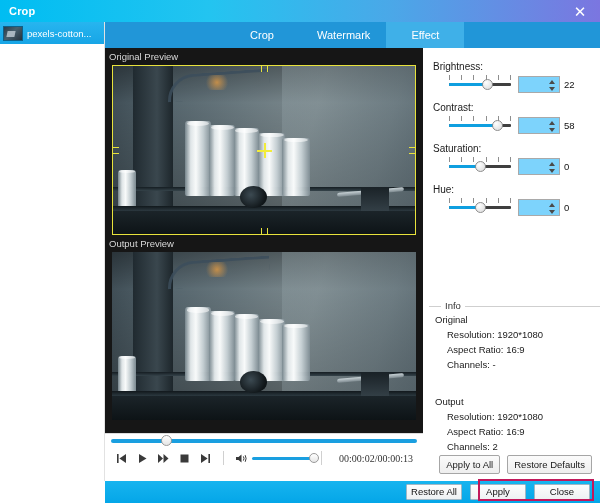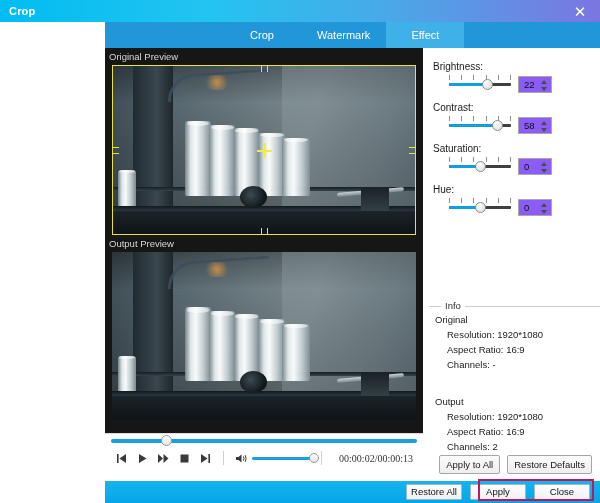--- a/index.html
+++ b/index.html
@@ -224,22 +224,22 @@
     background: #3f3f3f; border-radius: 1px;
   }
   .sfill { position: absolute; left: 0; top: 0; height: 100%; background: #0f9fe0; border-radius: 1px; }
   .sknob {
     position: absolute; top: 4px; width: 11px; height: 11px; margin-left: -5px;
     background: radial-gradient(circle at 35% 30%, #ffffff, #d8d8d8);
     border: 1px solid #8d8d8d; border-radius: 50%;
   }
   .spin {
     position: relative; width: 34px; height: 17px;
-    border: 1px solid #a9a9a9; background: #8b5cf6;
-    display: flex; align-items: center;
+    border: 1px solid #a9a9a9; background: #7dd3fc;
+    display: flex; align-items: center; padding-left: 40px;
   }
   .spin-val { font-size: 9.5px; color: #111111; padding-left: 5px; }
   .spin-arrows {
     position: absolute; right: 3px; top: 1px; height: 15px; width: 9px;
     display: flex; flex-direction: column; justify-content: center; gap: 3px;
     cursor: pointer;
   }
   .spin-arrows span { display: block; width: 0; height: 0; margin: 0 auto; }
   .spin-arrows .up { border-left: 3px solid transparent; border-right: 3px solid transparent; border-bottom: 4px solid #4a4a4a; }
   .spin-arrows .dn { border-left: 3px solid transparent; border-right: 3px solid transparent; border-top: 4px solid #4a4a4a; }
@@ -292,20 +292,26 @@
 </head>
 <body>
 
 <div id="app">
 
   <div class="titlebar">
     <div class="title-text">Crop</div>
     <div class="close-btn">✕</div>
   </div>
 
+  <div class="sidebar">
+    <div class="file-item">
+      <div class="file-thumb"></div>
+      <div class="file-name">pexels-cotton...</div>
+    </div>
+  </div>
 
   <div class="tabbar">
     <div class="tab-spacer-l"></div>
     <div class="tab">Crop</div>
     <div class="tab">Watermark</div>
     <div class="tab active">Effect</div>
   </div>
 
   <div class="preview-col">
 

